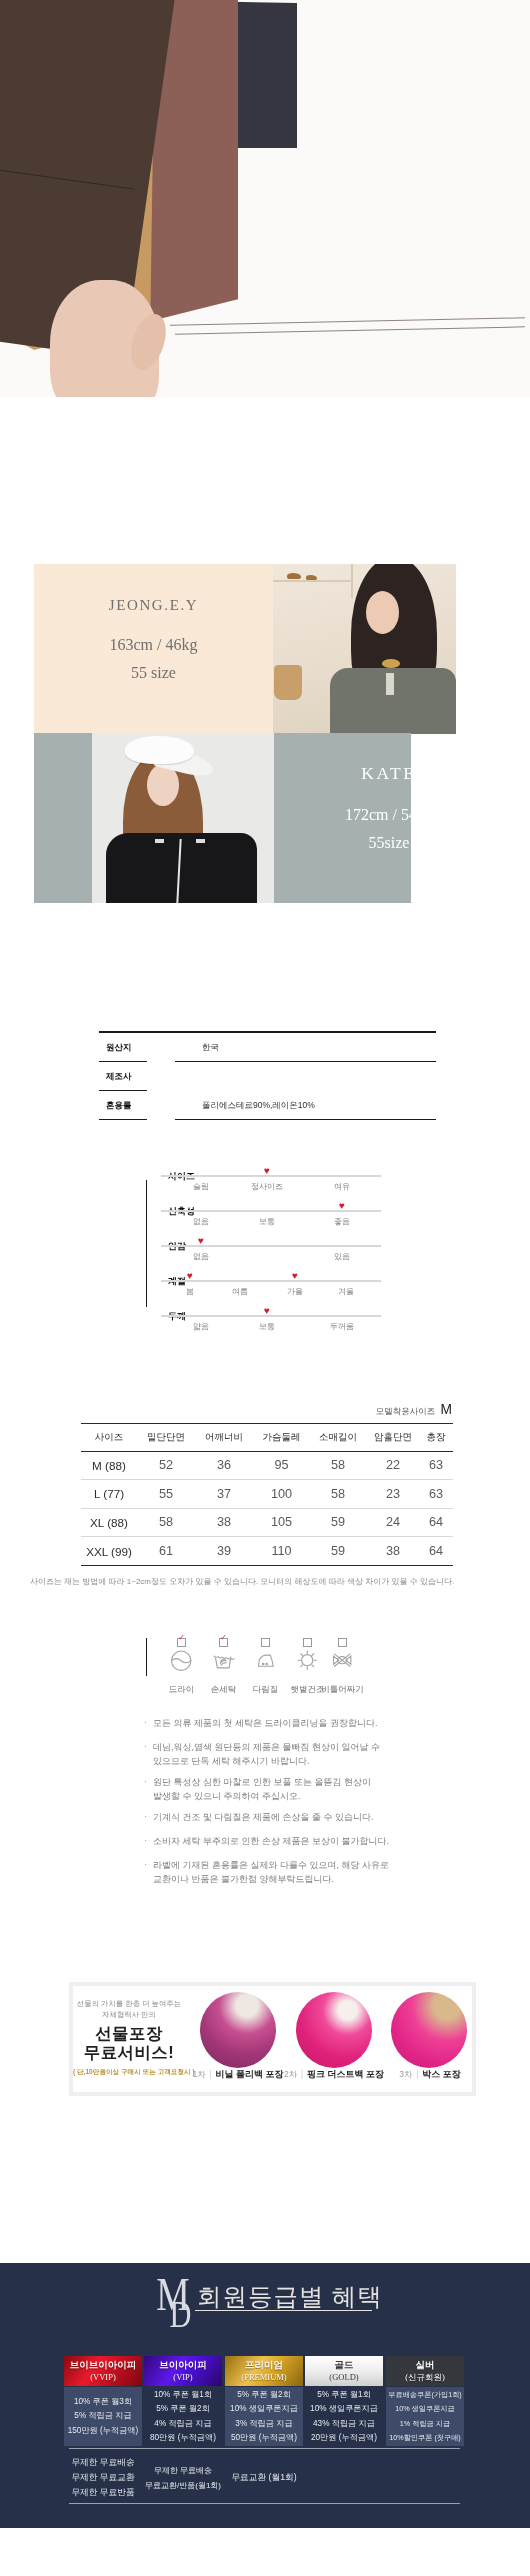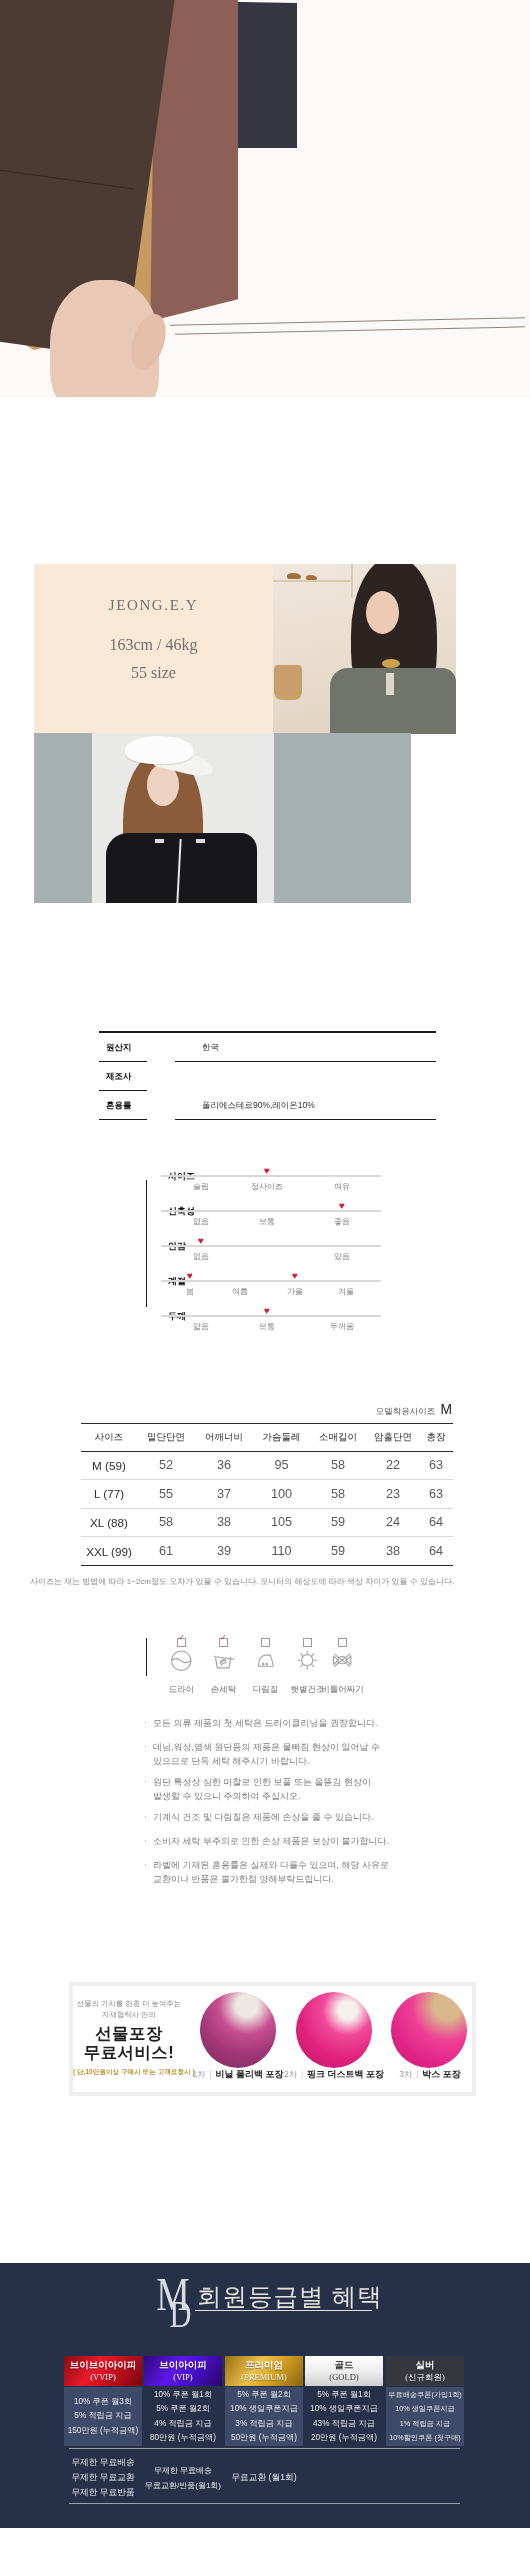--- a/index.html
+++ b/index.html
@@ -188,20 +188,25 @@
     <div id="photo-kate" class="photo">
       <div class="abs pk-hair"></div>
       <div class="abs pk-face"></div>
       <div class="abs pk-brim"></div>
       <div class="abs pk-visor"></div>
       <div class="abs pk-jacket"></div>
       <div class="abs pk-zip"></div>
       <div class="abs pk-tab1"></div>
       <div class="abs pk-tab2"></div>
     </div>
+    <div class="model-text mt-kate">
+      <div class="m-name">KATE</div>
+      <div class="m-body">172cm / 54kg</div>
+      <div class="m-size">55size</div>
+    </div>
   </div>
 
   <div id="ptable" class="abs">
     <div class="top"></div>
     <div class="prow" style="top:1.6px;">
       <div class="pl">원산지</div>
       <div class="pv">한국</div>
     </div>
     <div class="prow" style="top:31px;">
       <div class="pl">제조사</div>
@@ -264,21 +269,21 @@
       <div class="st-row st-head">
         <div>사이즈</div>
         <div>밑단단면</div>
         <div>어깨너비</div>
         <div>가슴둘레</div>
         <div>소매길이</div>
         <div>암홀단면</div>
         <div>총장</div>
       </div>
       <div class="st-row st-data">
-        <div>M (59)</div>
+        <div>M (88)</div>
         <div>52</div>
         <div>36</div>
         <div>95</div>
         <div>58</div>
         <div>22</div>
         <div>63</div>
       </div>
       <div class="st-row st-data">
         <div>L (77)</div>
         <div>55</div>

